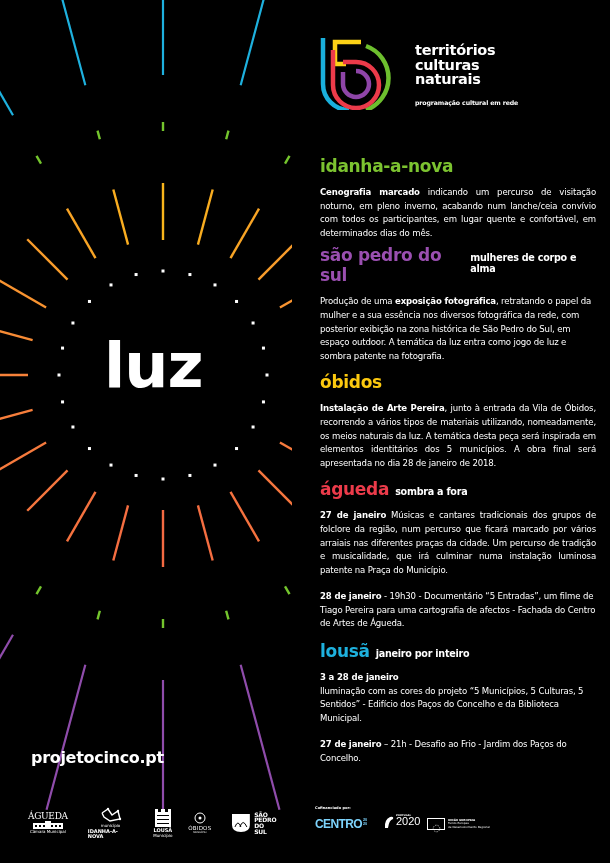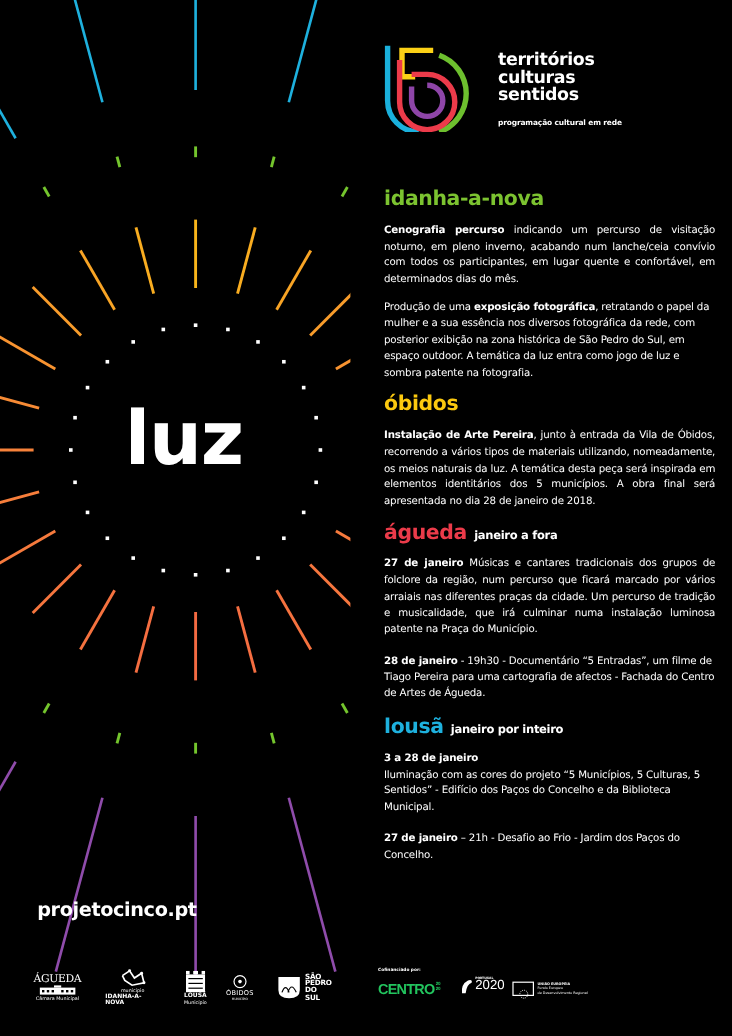--- a/index.html
+++ b/index.html
@@ -31,21 +31,21 @@
   .sec-body.just { text-align:justify; }
   .sec-body b { font-weight:bold; }
   .sec-idanha { }
   .sec-spsul { margin-top:5px; }
   .sec-obidos { margin-top:9px; }
   .sec-agueda { margin-top:9px; }
   .sec-lousa { margin-top:10px; }
 
   #footer-right { position:absolute; left:315px; top:806px; width:290px; height:30px; }
   #cofin-label { position:absolute; left:0; top:0; font-size:3.6px; font-weight:bold; color:#fff; }
-  #centro-logo { position:absolute; left:0; top:11px; font-weight:bold; font-size:12px; letter-spacing:-0.6px; color:#22c55e; font-family:"Liberation Sans", sans-serif; }
+  #centro-logo { position:absolute; left:0; top:11px; font-weight:bold; font-size:12px; letter-spacing:-0.6px; color:#7dd3fc; font-family:"Liberation Sans", sans-serif; }
   #centro-grid { display:inline-block; font-size:3.8px; line-height:4.2px; vertical-align:top; margin-left:1px; margin-top:1px; }
   #p2020-logo { position:absolute; left:69px; top:10px; display:flex; align-items:flex-start; gap:2px; color:#fff; }
   #p2020-leaf { width:10px; height:12px; }
   #p2020-text { font-size:11px; font-family:"Liberation Sans", sans-serif; line-height:10px; }
   #p2020-small { position:absolute; left:12px; top:-2px; font-size:2.5px; font-weight:bold; }
   #eu-logo { position:absolute; left:112px; top:12px; display:flex; align-items:center; gap:3px; }
   #eu-flag { width:18px; height:12px; border:0.6px solid #fff; box-sizing:border-box; position:relative; }
   #eu-text { font-size:2.8px; line-height:3.4px; color:#fff; }
 </style>
 </head>
@@ -202,49 +202,53 @@
 
     <path d="M43 4 H17 V26 H28" fill="none" stroke="#fcd116" stroke-width="4.5" id="mk-yellow"></path>
 
     <path d="M15 12 V47 A23 23 0 1 0 38 24 H25" fill="none" stroke="#ec3b4a" stroke-width="4.5" id="mk-red"></path>
 
     <path d="M25 34 V46 A13 13 0 1 0 38 33" fill="none" stroke="#8e45a8" stroke-width="4.5" id="mk-purple"></path>
   </svg>
   <div id="brand-name">
     <div>territórios</div>
     <div>culturas</div>
-    <div>sentidos</div>
+    <div>naturais</div>
   </div>
   <div id="brand-tagline">programação cultural em rede</div>
 </div>
 
 <div id="content">
 
   <div class="section sec-idanha">
     <div class="sec-head">
       <span class="sec-title" style="color:#7cc330">idanha-a-nova</span>
     </div>
-    <p class="sec-body just"><b>Cenografia percurso</b><span> indicando um percurso de visitação noturno, em pleno inverno, acabando num lanche/ceia convívio com todos os participantes, em lugar quente e confortável, em determinados dias do mês.</span></p>
+    <p class="sec-body just"><b>Cenografia marcado</b><span> indicando um percurso de visitação noturno, em pleno inverno, acabando num lanche/ceia convívio com todos os participantes, em lugar quente e confortável, em determinados dias do mês.</span></p>
   </div>
 
   <div class="section sec-spsul">
+    <div class="sec-head">
+      <span class="sec-title" style="color:#9a4fb0">são pedro do sul</span>
+      <span class="sec-sub">mulheres de corpo e alma</span>
+    </div>
     <p class="sec-body"><span>Produção de uma </span><b>exposição fotográfica</b><span>, retratando o papel da mulher e a sua essência nos diversos fotográfica da rede, com posterior exibição na zona histórica de São Pedro do Sul, em espaço outdoor. A temática da luz entra como jogo de luz e sombra patente na fotografia.</span></p>
   </div>
 
   <div class="section sec-obidos">
     <div class="sec-head">
       <span class="sec-title" style="color:#fcc90f">óbidos</span>
     </div>
     <p class="sec-body just"><b>Instalação de Arte Pereira</b><span>, junto à entrada da Vila de Óbidos, recorrendo a vários tipos de materiais utilizando, nomeadamente, os meios naturais da luz. A temática desta peça será inspirada em elementos identitários dos 5 municípios. A obra final será apresentada no dia 28 de janeiro de 2018.</span></p>
   </div>
 
   <div class="section sec-agueda">
     <div class="sec-head">
       <span class="sec-title" style="color:#ec3b4a">águeda</span>
-      <span class="sec-sub">janeiro a fora</span>
+      <span class="sec-sub">sombra a fora</span>
     </div>
     <p class="sec-body just"><b>27 de janeiro</b><span> Músicas e cantares tradicionais dos grupos de folclore da região, num percurso que ficará marcado por vários arraiais nas diferentes praças da cidade. Um percurso de tradição e musicalidade, que irá culminar numa instalação luminosa patente na Praça do Município.</span></p>
     <p class="sec-body" style="margin-top:13px;"><b>28 de janeiro</b><span> - 19h30 - Documentário “5 Entradas”, um filme de Tiago Pereira para uma cartografia de afectos - Fachada do Centro de Artes de Águeda.</span></p>
   </div>
 
   <div class="section sec-lousa">
     <div class="sec-head">
       <span class="sec-title" style="color:#1eb1de">lousã</span>
       <span class="sec-sub">janeiro por inteiro</span>
     </div>

